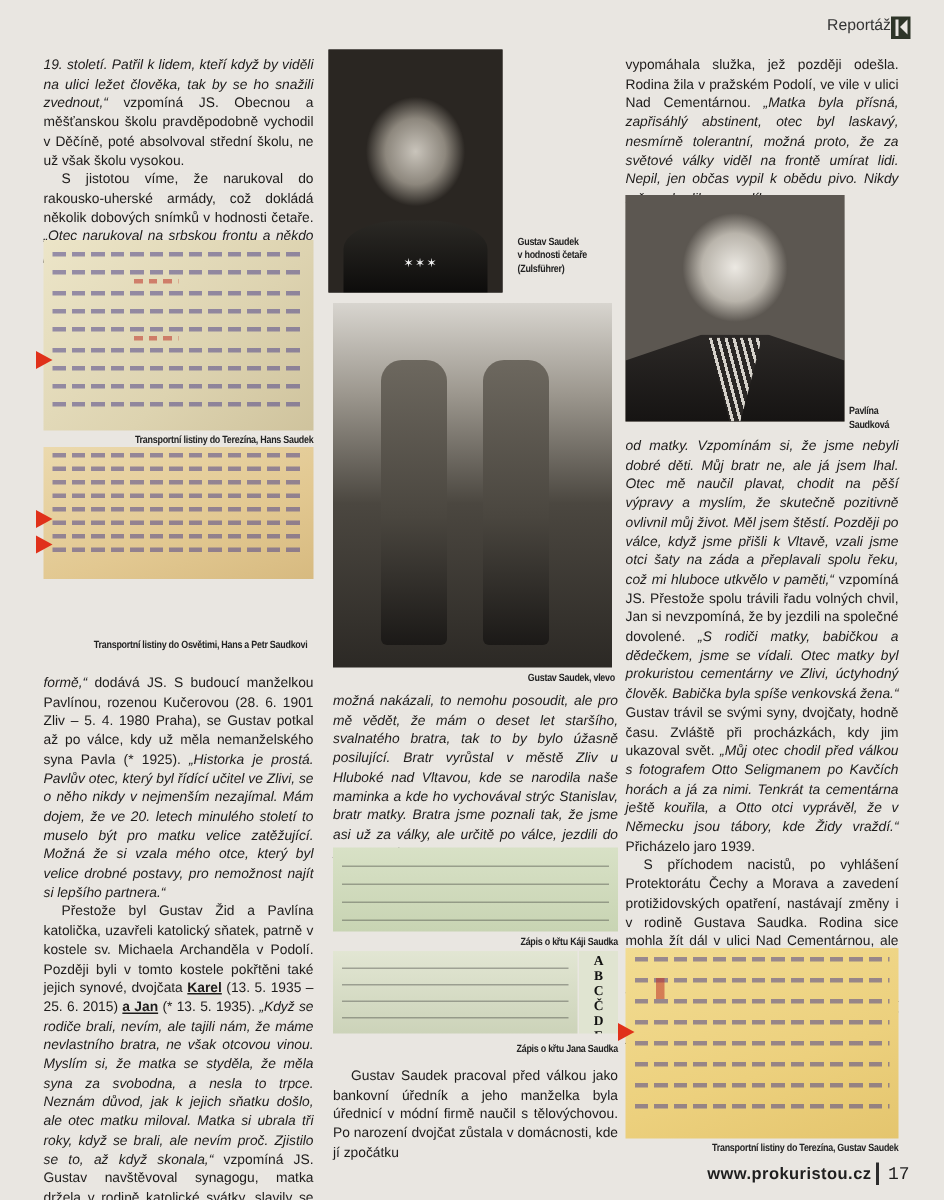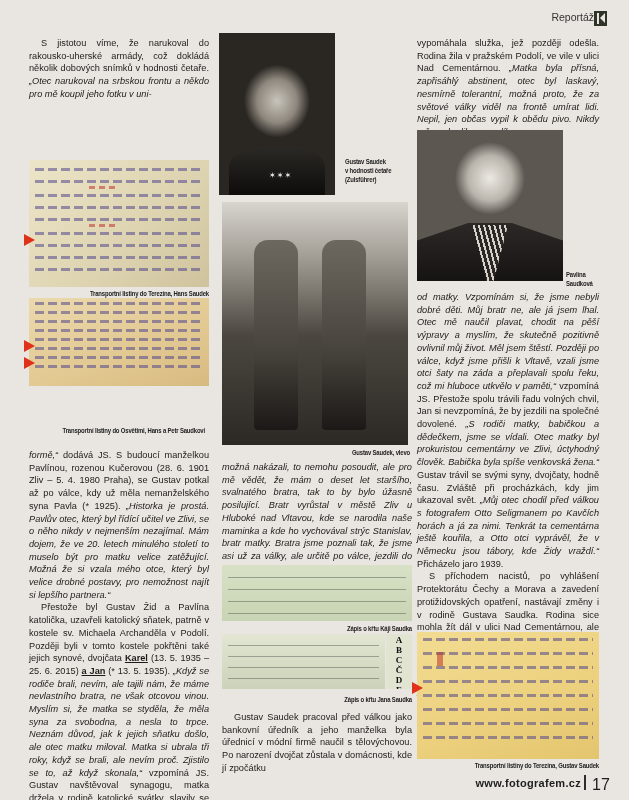--- a/index.html
+++ b/index.html
@@ -45,31 +45,32 @@
   .doc-krest-jana-letters { left: 386px; top: 634px; width: 26px; height: 55px; background: #e0e4d1; font-family: "Liberation Serif", serif; font-weight: bold; font-size: 9px; line-height: 10px; text-align: center; color: #111; overflow: hidden; padding-top: 1px; }
   .doc-terezin-gustav { left: 417px; top: 632px; width: 182px; height: 127px; background: linear-gradient(160deg, #f2dc92, #ecd07d 60%, #e4c56e); }
   .doc-line { position: absolute; left: 6px; right: 6px; height: 3px; background: repeating-linear-gradient(90deg, rgba(80,70,140,0.55) 0 9px, transparent 9px 13px); }
   .doc-line.red { background: repeating-linear-gradient(90deg, rgba(190,50,40,0.55) 0 6px, transparent 6px 10px); }
   .doc-line.grid { background: rgba(40,40,40,0.35); height: 1px; }
 
   .marker { width: 0; height: 0; border-top: 6px solid transparent; border-bottom: 6px solid transparent; border-left: 11px solid #e0311a; }
 
   .footer-url { right: 48px; top: 777px; font-size: 11px; font-weight: bold; color: #1e1e1e; letter-spacing: 0.3px; }
   .footer-bar { left: 584px; top: 775px; width: 2px; height: 15px; background: #2d2d2d; }
-  .footer-page { left: 592px; top: 776px; font-size: 16px; color: #1e1e1e; }
+  .footer-page { left: 592px; top: 776px; font-size: 12px; color: #1e1e1e; font-family: Liberation Mono, monospace; }
 </style>
 </head>
 <body>
 
 <div class="abs section-label">
   <span>Reportáž</span>
   <span class="k-logo"></span>
 </div>
 
 <div class="abs txt" style="left:29px; top:37px; width:180px;">
+  <p><i>19. století. Patřil k lidem, kteří když by viděli na ulici ležet člověka, tak by se ho snažili zvednout,“</i> vzpomíná JS. Obecnou a měšťanskou školu pravděpodobně vychodil v Děčíně, poté absolvoval střední školu, ne už však školu vysokou.</p>
   <p class="para">S jistotou víme, že narukoval do rakousko-uherské armády, což dokládá několik dobových snímků v hodnosti četaře. <i>„Otec narukoval na srbskou frontu a někdo pro mě koupil jeho fotku v uni-</i></p>
 </div>
 
 <div class="abs doc doc-terezin-hans">
   <div class="doc-line" style="top:8px"></div>
     <div class="doc-line" style="top:20px"></div>
     <div class="doc-line red" style="top:26px; left:60px; right:90px"></div>
   <div class="doc-line" style="top:34px"></div>
     <div class="doc-line" style="top:46px"></div>
     <div class="doc-line" style="top:58px"></div>
@@ -174,15 +175,15 @@
   <div class="doc-line" style="top:48px"></div>
     <div class="doc-line" style="top:62px"></div>
     <div class="doc-line" style="top:76px"></div>
   <div class="doc-line" style="top:90px"></div>
     <div class="doc-line" style="top:104px"></div>
   <div class="doc-line red" style="top:20px; left:20px; right:150px; height:14px; width:6px;"></div>
 </div>
 <div class="abs marker" style="left:412px; top:682px;"></div>
 <div class="abs cap cap-right" style="right:30px; top:761px; width:200px;">Transportní listiny do Terezína, Gustav Saudek</div>
 
-<div class="abs footer-url">www.fotografem.cz</div>
+<div class="abs footer-url">www.prokuristou.cz</div>
 <div class="abs footer-bar"></div>
 <div class="abs footer-page">17</div>
 
 </body></html>

